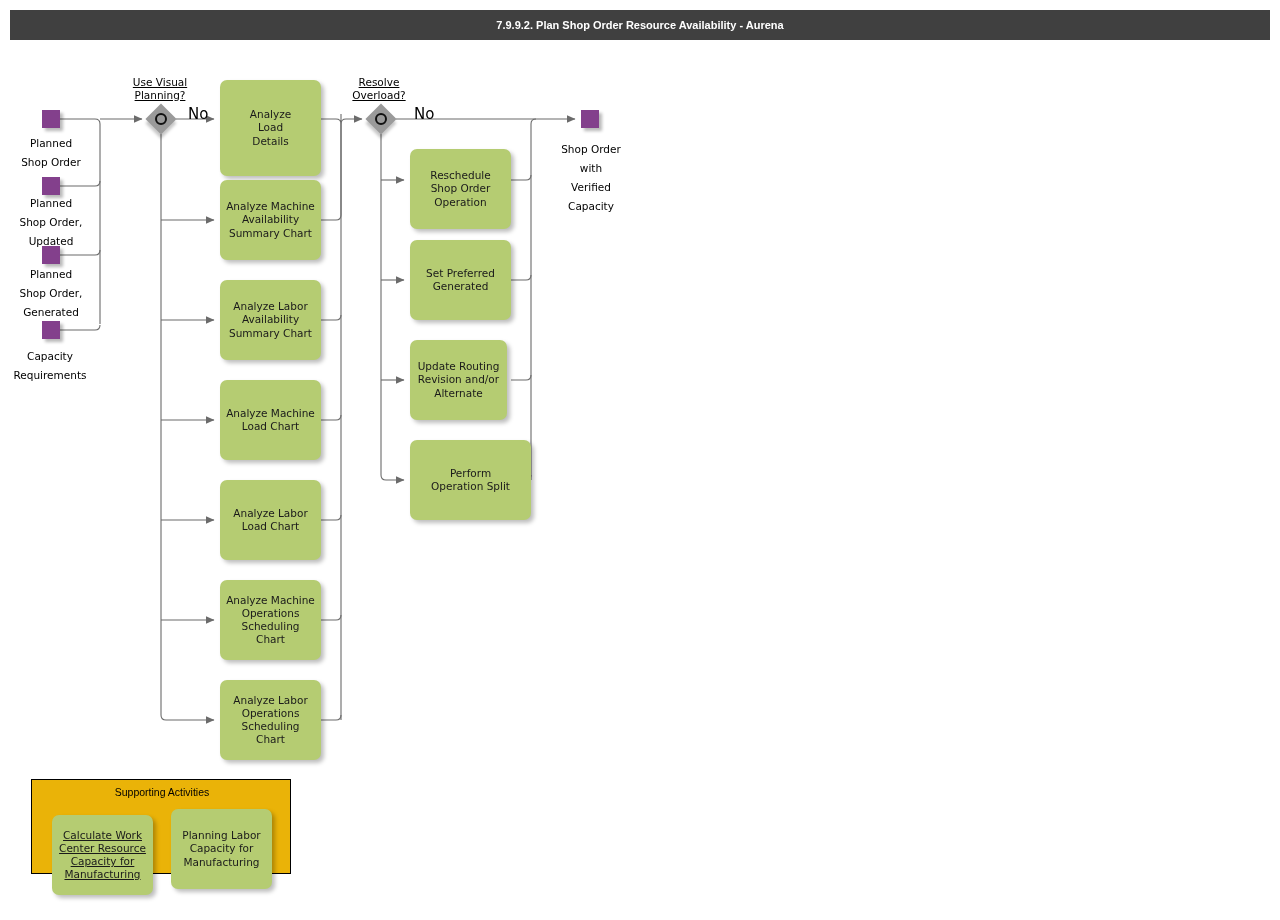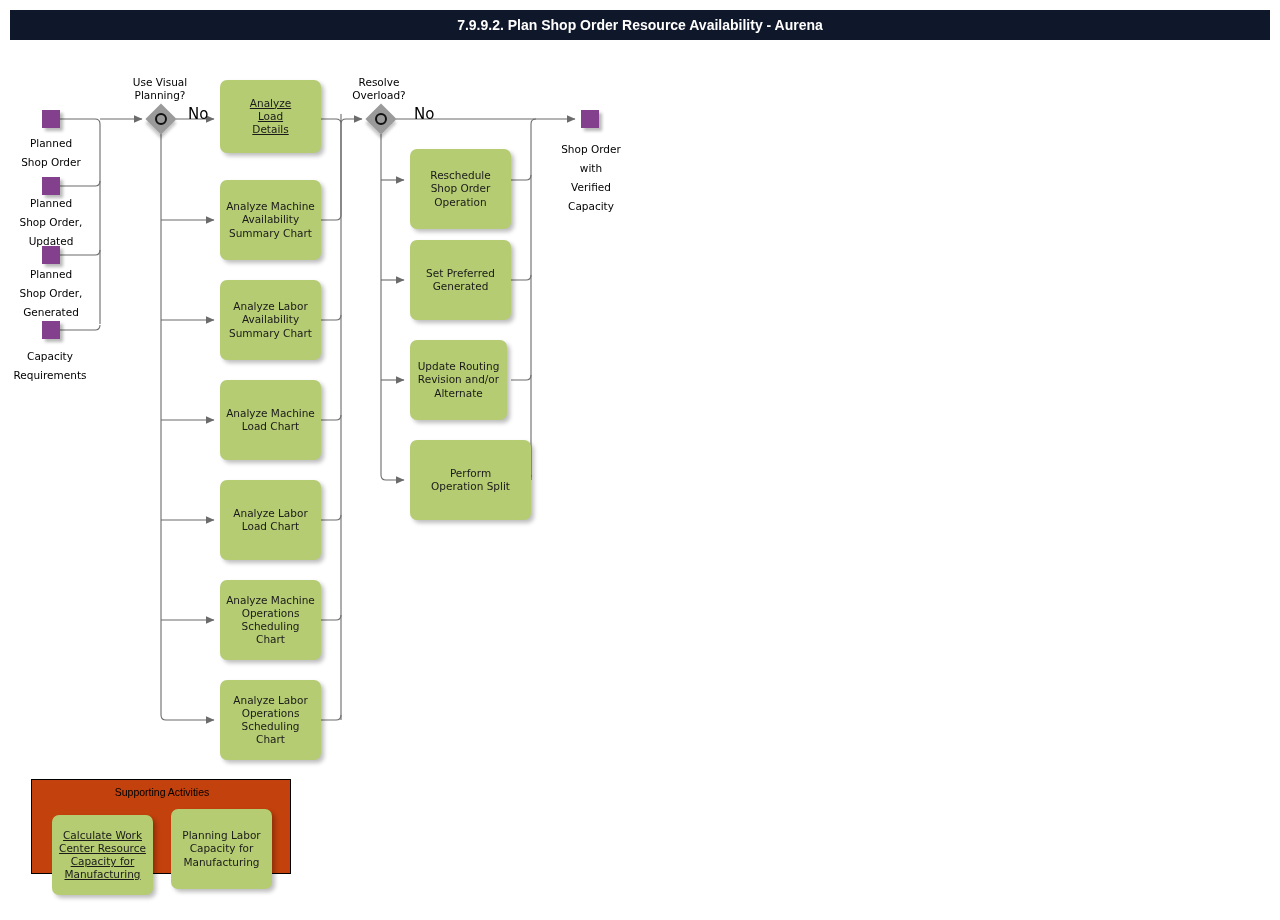--- a/index.html
+++ b/index.html
@@ -15,23 +15,23 @@
     overflow: hidden;
   }
 
   
   #title-bar {
     position: absolute;
     left: 10px;
     top: 10px;
     width: 1260px;
     height: 30px;
-    background: #0f172a;
+    background: #404040;
     color: #ffffff;
-    font-size: 14px;
+    font-size: 11px;
     font-weight: bold;
     display: flex;
     align-items: center;
     justify-content: center;
     letter-spacing: 0px;
     font-family: "Liberation Sans", sans-serif;
   }
 
   
   #connectors {
@@ -108,37 +108,38 @@
     box-sizing: border-box;
   }
   .gw-label {
     position: absolute;
     text-align: center;
     font-size: 10.5px;
     line-height: 12.6px;
     color: #000000;
     font-family: "DejaVu Sans", sans-serif;
     white-space: pre-line;
+    text-decoration: underline;
   }
   .edge-label {
     position: absolute;
     font-size: 15px;
     color: #000000;
     font-family: "DejaVu Sans", sans-serif;
   }
 
   
   #supporting-group {
     position: absolute;
     left: 31px;
     top: 779px;
     width: 260px;
     height: 95px;
     border: 1px solid #000000;
-    background: #c2410c;
+    background: #eab308;
     box-sizing: border-box;
   }
   #supporting-title {
     position: absolute;
     left: 0;
     top: 6px;
     width: 260px;
     text-align: center;
     font-size: 10.5px;
     color: #000000;
@@ -217,21 +218,21 @@
 Requirements</div>
 
 <div class="gw-label" style="left:110px; top:76px; width:100px;">Use Visual
 Planning?</div>
 <div class="gateway" style="left:146px; top:104px;">
   <div class="diamond"></div>
   <div class="ring"></div>
 </div>
 <div class="edge-label" style="left:188px; top:105px;">No</div>
 
-<div class="activity" style="left:220px; top:80px; width:101px; height:73px;text-decoration:underline;">Analyze
+<div class="activity" style="left:220px; top:80px; width:101px; height:96px;">Analyze
 Load
 Details</div>
 
 <div class="activity" style="left:220px; top:180px; width:101px; height:80px;">Analyze Machine
 Availability
 Summary Chart</div>
 
 <div class="activity" style="left:220px; top:280px; width:101px; height:80px;">Analyze Labor
 Availability
 Summary Chart</div>

